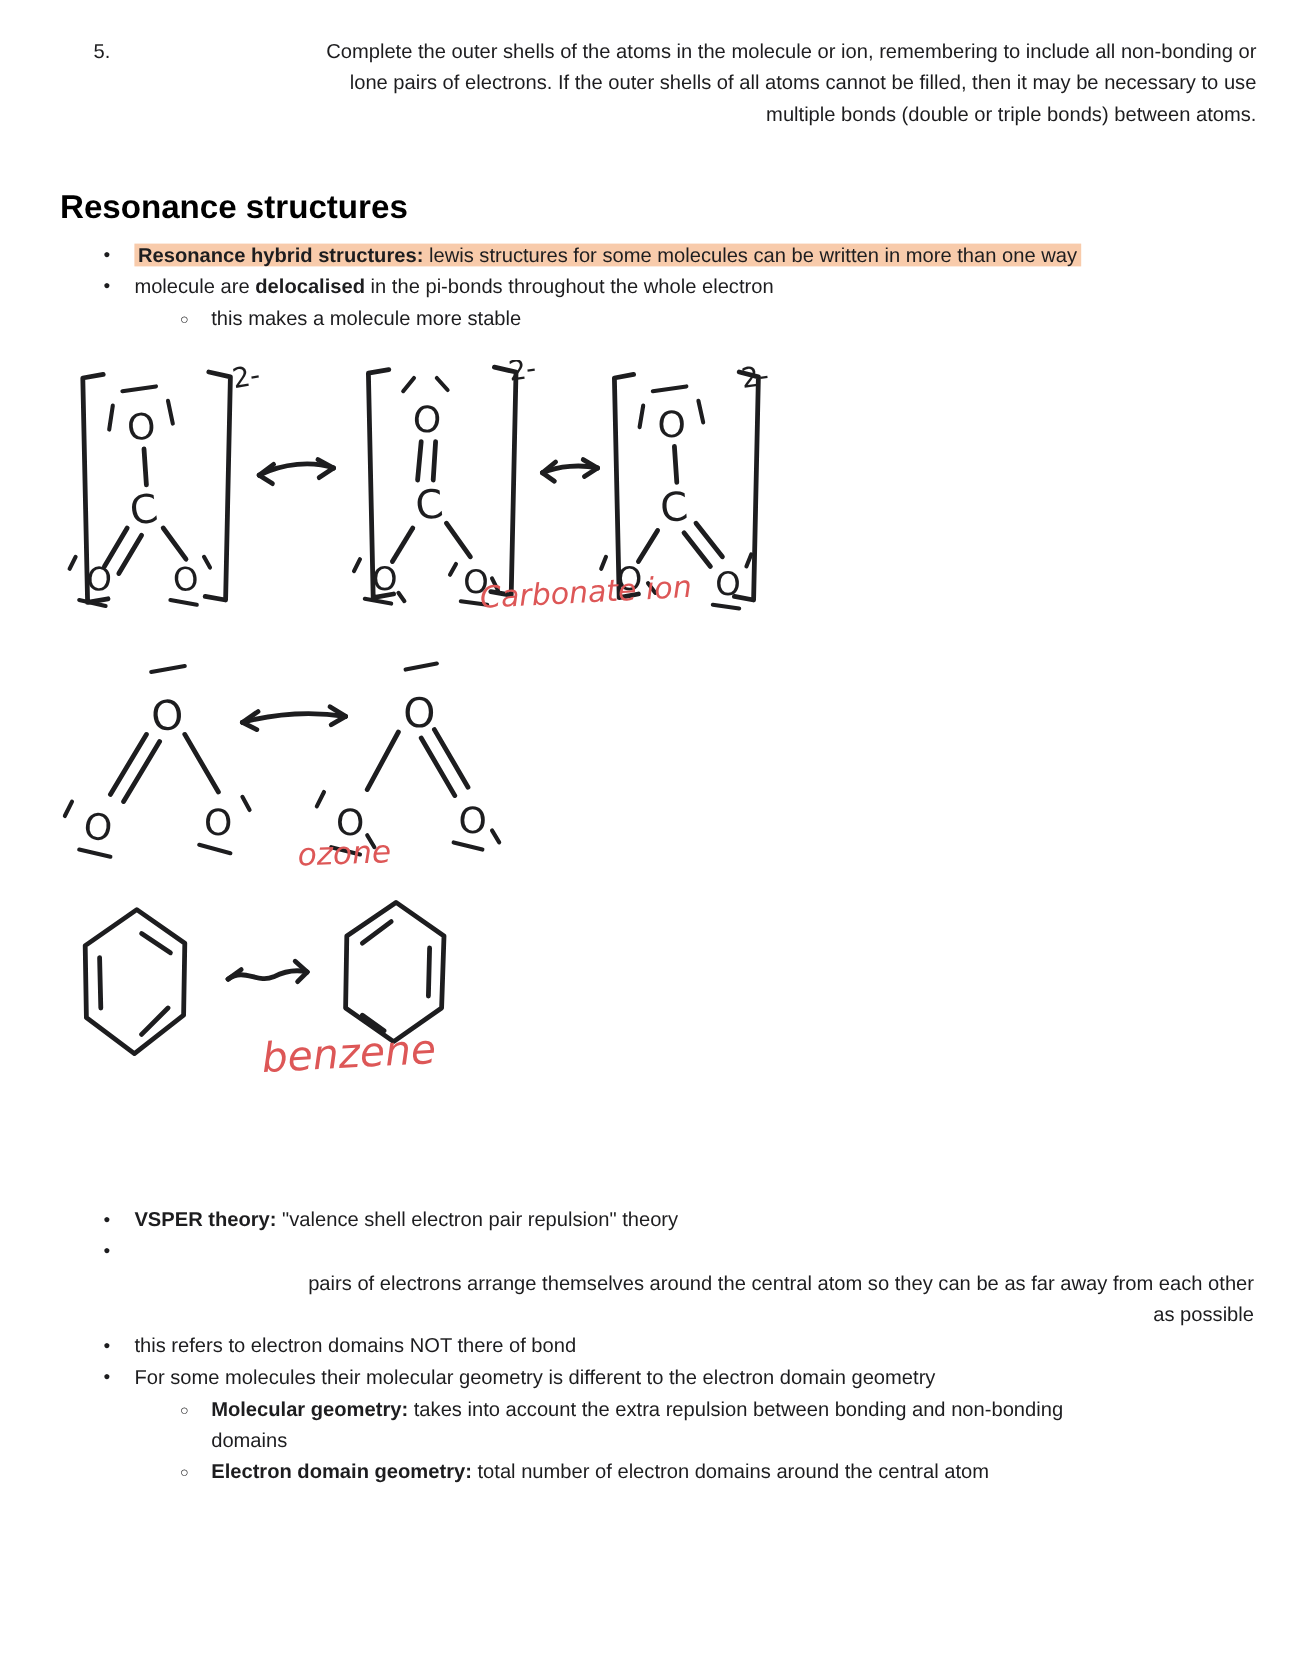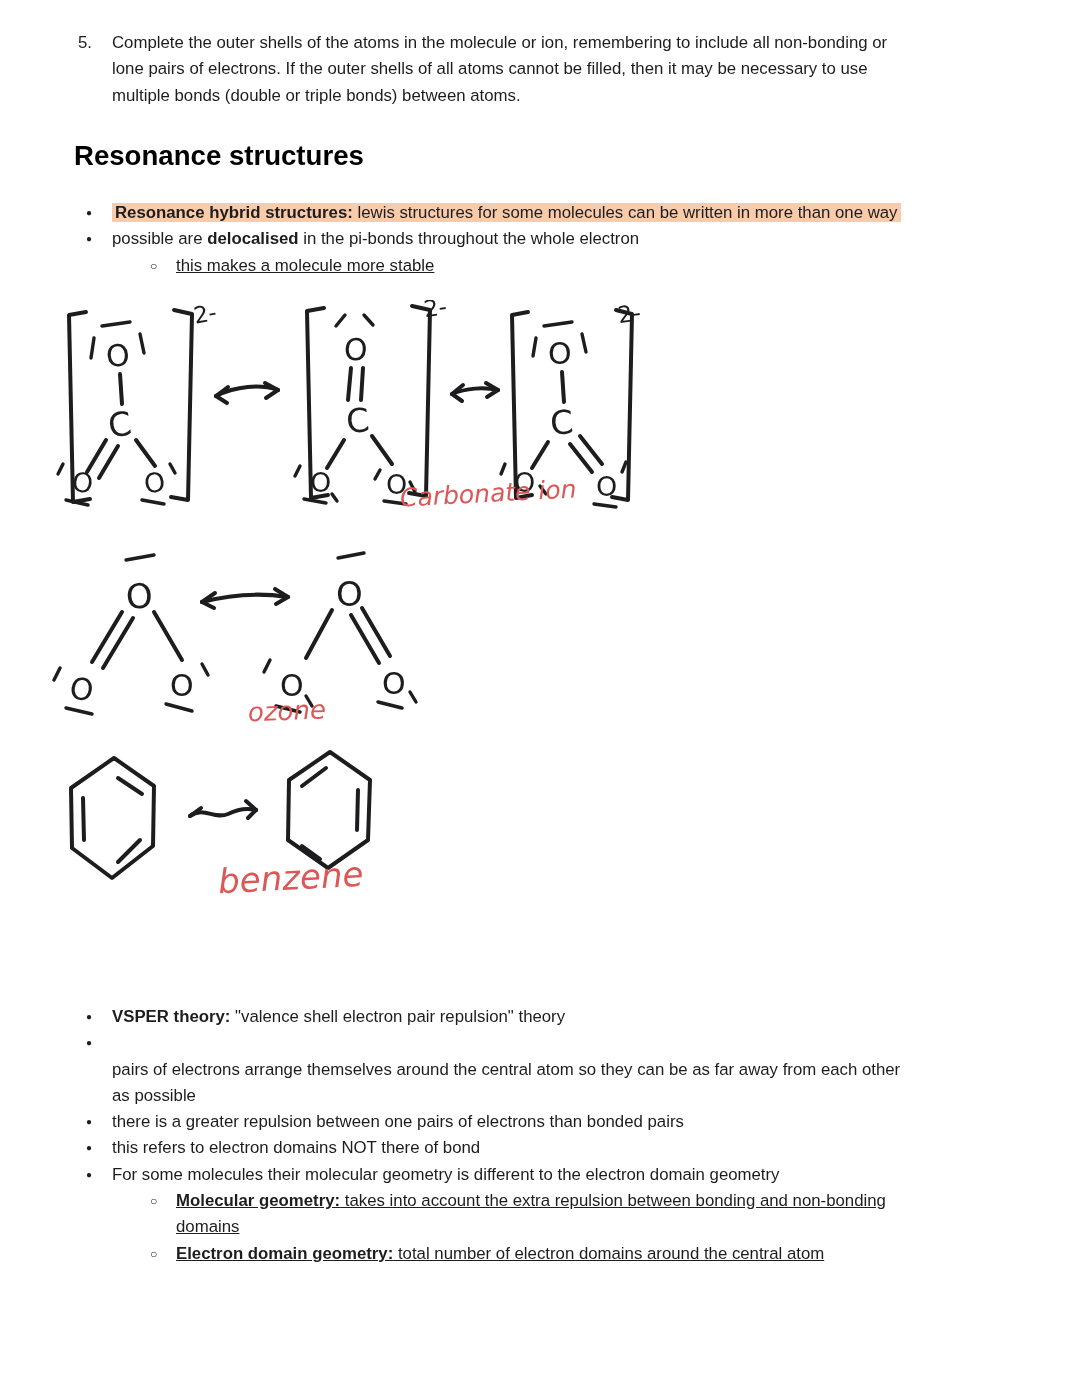--- a/index.html
+++ b/index.html
@@ -1,56 +1,56 @@
 <!DOCTYPE html>
 <html style="--hl: #f8cbab; --red: #dd5757; --ink: #1d1d1f;"><head>
 <meta charset="utf-8">
 <style>
   :root{ --hl:#f8cbab; --red:#dd5757; --ink:#1d1d1f; }
   html,body{margin:0;padding:0;background:#ffffff;}
   .page{position:relative;width:1080px;height:1397px;background:#fff;overflow:hidden;
         font-family:"Liberation Sans",sans-serif;font-size:16.8px;line-height:26.3px;color:#1d1d1f;}
   .abs{position:absolute;}
   .bd{font-weight:bold;}
-  .preline{white-space:pre-line;}
+  .preline{white-space:pre-line;text-align:right;}
   .hl{background:var(--hl);padding:0 3px;}
   .h{font-size:27.6px;font-weight:bold;line-height:34px;color:#000;margin:0;}
   .item5{display:flex;}
   .num{width:34px;flex:none;}
   .itxt{width:935px;}
   .blist{width:995px;}
   .li1{position:relative;padding-left:62px;}
   .li1::before{content:"\25CF";position:absolute;left:36px;top:0;font-size:10px;line-height:26.3px;color:#1d1d1f;}
-  .li2{position:relative;padding-left:126px;text-decoration:underline;}
+  .li2{position:relative;padding-left:126px;}
   .li2::before{content:"\25CB";position:absolute;left:100px;top:0;font-size:12px;line-height:26.3px;color:#1d1d1f;}
   svg .ink{fill:none;stroke:var(--ink);stroke-width:4;stroke-linecap:round;stroke-linejoin:round;}
   svg .thin{stroke-width:3.4;}
   svg .atxt{fill:var(--ink);font-family:"DejaVu Sans",sans-serif;}
   svg .redlbl{fill:var(--red);font-family:"DejaVu Sans",sans-serif;font-style:italic;}
 </style>
 </head>
 <body>
 
 <div class="page">
 
   <div class="abs item5" style="top:30px;left:78px;">
     <span class="num">5.</span>
     <div class="itxt preline">Complete the outer shells of the atoms in the molecule or ion, remembering to include all non-bonding or
 lone pairs of electrons. If the outer shells of all atoms cannot be filled, then it may be necessary to use
 multiple bonds (double or triple bonds) between atoms.</div>
   </div>
 
-  <div class="abs h" style="top:139px;left:50px;margin-left:24px;">Resonance structures</div>
+  <div class="abs h" style="top:156px;left:50px;">Resonance structures</div>
 
   <div class="abs blist" style="top:200px;left:50px;">
     <div class="li1">
       <span class="hl"><span class="bd">Resonance hybrid structures:</span><span> lewis structures for some molecules can be written in more than one way</span></span>
     </div>
     <div class="li1">
-      <span>possible are </span><span class="bd">delocalised</span><span> in the pi-bonds throughout the whole electron</span>
+      <span>molecule are </span><span class="bd">delocalised</span><span> in the pi-bonds throughout the whole electron</span>
     </div>
     <div class="li2">
       <span>this makes a molecule more stable</span>
     </div>
   </div>
 
   <svg class="abs" style="top:300px;left:48px;" width="620" height="215" viewBox="0 0 620 215">
     <g transform="translate(8,6)">
       <path class="ink" d="M30 6 L13 9 L17 196 L34 193"></path>
       <path class="ink thin" d="M46 20 L74 16"></path>
@@ -192,23 +192,20 @@
 
   <div class="abs blist" style="top:1004px;left:50px;">
     <div class="li1">
       <span class="bd">VSPER theory:</span><span> "valence shell electron pair repulsion" theory</span>
     </div>
     <div class="li1 preline">
       <span>pairs of electrons arrange themselves around the central atom so they can be as far away from each other
 as possible</span>
     </div>
     <div class="li1">
-      <span>there is a greater repulsion between one pairs of electrons than bonded pairs</span>
-    </div>
-    <div class="li1">
       <span>this refers to electron domains NOT there of bond</span>
     </div>
     <div class="li1">
       <span>For some molecules their molecular geometry is different to the electron domain geometry</span>
     </div>
     <div class="li2">
       <span class="bd">Molecular geometry:</span><span class="preline"> takes into account the extra repulsion between bonding and non-bonding
 domains</span>
     </div>
     <div class="li2">

